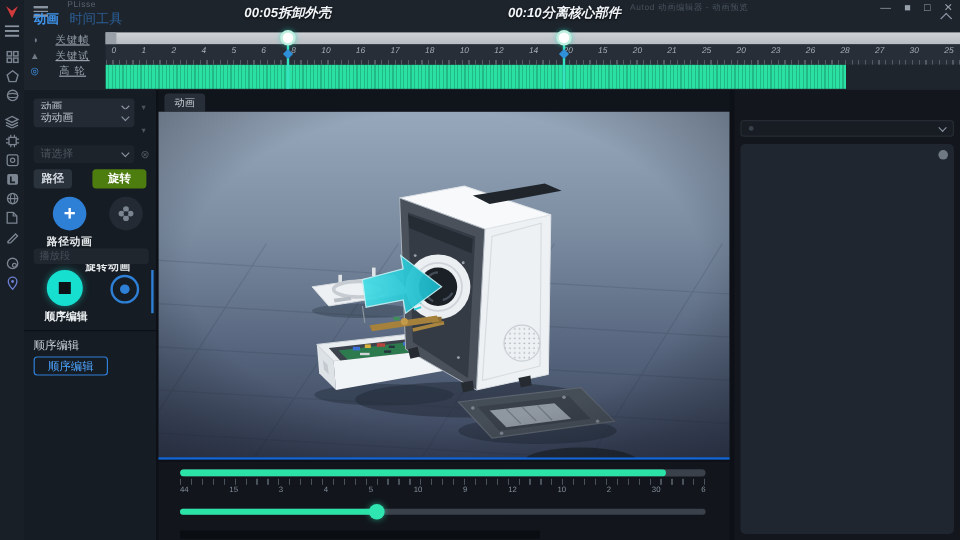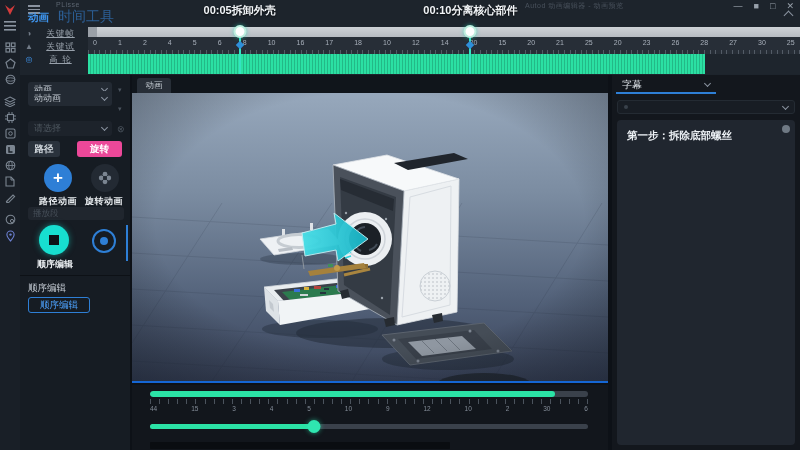--- a/index.html
+++ b/index.html
@@ -18,26 +18,26 @@
   .timeline { position:absolute; left:20px; top:0; width:780px; height:75px; background:#1d242c; }
   .hamb { position:absolute; left:8px; top:3px; width:12px; }
   .hamb i { display:block; height:1.5px; background:#8a93a0; margin:2px 0; }
   .menu-faint { position:absolute; top:1px; font-size:7px; color:#5b6470; letter-spacing:.5px; }
   .mf-left { left:36px; }
   .mf-center { left:505px; opacity:.7; }
   .win-controls { position:absolute; right:6px; top:1px; display:flex; gap:11px; font-size:9px; color:#98a1ab; }
   .win-controls span { cursor:default; line-height:10px; }
   .tl-tabs { position:absolute; left:8px; top:8px; display:flex; gap:9px; align-items:baseline; }
   .tl-tab-active { color:#3f96f0; font-weight:bold; font-size:10.5px; }
-  .tl-tab { color:#2c5f96; font-size:14px; }
+  .tl-tab { color:#2c5f96; font-size:11px; }
   .trows { position:absolute; left:0; top:27px; width:68px; }
   .trow { position:relative; height:13px; display:flex; align-items:center; }
   .trow .ticon { width:18px; text-align:center; font-size:8px; }
   .trow .tlabel { flex:1; text-align:center; padding-right:5px; font-size:8.5px; color:#98a1ab; letter-spacing:1px;text-decoration:underline; }
-  .ruler-zone { position:absolute; left:68px; top:0; right:0; height:56px; }
+  .ruler-zone { position:absolute; left:68px; top:0; right:0; height:56px;font-style:italic; }
   .grip-strip { position:absolute; left:0; right:0; top:27px; height:10px; background:linear-gradient(#ced2d6,#b7bcc2); }
   .grip-strip::before { content:""; position:absolute; left:0; top:0; width:9px; height:10px; background:#9aa0a7; }
   .num-row { position:absolute; left:0; right:0; top:37px; height:17px; background:#272e37; display:flex; justify-content:space-between; align-items:flex-start; padding:2px 5px 0 5px; }
   .num-row span { font-size:7px; color:#a7afba; }
   .tick-strip { position:absolute; left:0; right:0; top:50px; height:4px; background:repeating-linear-gradient(90deg,#5a636e 0 1px,transparent 1px 5.6px); opacity:.85; }
   .kf-zone { position:absolute; left:0; right:0; top:54px; height:20px; background:#1e252d; }
   .kf-fill { height:100%; background:repeating-linear-gradient(90deg,#2be0a3 0 2px,#23b987 2px 3px); }
   .marker { position:absolute; top:0; width:0; height:75px; }
   .mline { position:absolute; left:-1px; top:31px; width:2px; height:43px; background:#35e3c2; }
   .mcircle { position:absolute; left:0; top:25px; width:13px; height:13px; border-radius:50%; background:#ffffff; border:2px solid #bdeede; transform:translateX(-50%); box-shadow:0 0 4px rgba(40,220,190,.6); }
@@ -47,26 +47,26 @@
   
   .lpanel { position:absolute; left:20px; top:75px; width:110px; height:375px; background:#161c23; }
   .dd { position:absolute; left:8px; width:84px; height:15px; background:#232a33; border-radius:3px; display:flex; align-items:center; padding:0 14px 0 6px; font-size:9px; color:#c3cad2; }
   .dd .chev { position:absolute; right:5px; }
   .chev { width:5px; height:5px; border-right:1.3px solid #8a93a0; border-bottom:1.3px solid #8a93a0; transform:rotate(45deg); margin-top:-2px; }
   .dd-extra { position:absolute; left:98px; font-size:7px; color:#4c555f; }
   .dd-disabled { color:#4d565f; background:#1d232b; }
   .clear-x { position:absolute; left:97px; top:49px; font-size:9px; color:#4c555f; }
   .tbtn { position:absolute; top:66px; height:16px; border-radius:3px; font-size:9.5px; font-weight:bold; display:flex; align-items:center; justify-content:center; cursor:default; }
   .tbtn1 { left:8px; width:32px; background:#2a323c; color:#d3d9df; }
-  .tbtn2 { left:57px; width:45px; background:#ec4899; color:#ffffff; }
+  .tbtn2 { left:57px; width:45px; background:#4d7c0f; color:#ffffff; }
   .cbtn { position:absolute; top:89px; width:28px; height:28px; border-radius:50%; display:flex; align-items:center; justify-content:center; }
   .cbtn-plus { left:24px; background:#2e7fd6; color:#fff; font-size:17px; font-weight:bold; line-height:0; }
   .cbtn-rot { left:71px; background:#232a33; }
   .clabel { position:absolute; top:120px; width:56px; text-align:center; font-size:9px; font-weight:bold; color:#e8ecef; letter-spacing:.5px;font-family:Liberation Mono, monospace; }
-  .clabel1 { left:10px; } .clabel2 { left:56px; }
+  .clabel1 { left:10px; } .clabel2 { left:42px;margin-top:21px; }
   .dinput { position:absolute; top:132px; left:8px; width:96px; height:13px; background:#20262e; border-radius:3px; font-size:8.5px; color:#454e58; display:flex; align-items:center; padding-left:5px; }
   .mode-teal { position:absolute; left:19px; top:150px; width:30px; height:30px; border-radius:50%; background:#17dfd0; display:flex; align-items:center; justify-content:center; box-shadow:0 0 6px rgba(23,223,208,.5); }
   .mode-teal i { width:10px; height:10px; background:#0d1217; }
   .mode-ring { position:absolute; left:72px; top:154px; width:24px; height:24px; border-radius:50%; border:2.5px solid #2e7fd6; display:flex; align-items:center; justify-content:center; }
   .mode-ring i { width:8px; height:8px; border-radius:50%; background:#2e7fd6; }
   .mode-label { position:absolute; top:183px; left:8px; width:54px; text-align:center; font-size:9px; font-weight:bold; color:#e8ecef; }
   .vscroll { position:absolute; right:2px; top:150px; width:2px; height:36px; background:#2e7fd6; }
   .ldivider { position:absolute; top:200px; left:0; width:100%; height:1px; background:#0d1116; }
   .sec-title { position:absolute; top:207px; left:8px; font-size:9.5px; color:#c8cfd7; }
   .sec-btn { position:absolute; top:222px; left:8px; width:62px; height:16px; border:1px solid #2e7fd6; border-radius:3px; color:#4da3ff; font-size:9.5px; display:flex; align-items:center; justify-content:center; }
@@ -447,30 +447,25 @@
           <path d="M213 165 l6 -2"></path>
           <path d="M213 161 l6 -2"></path>
         </g>
 
       <path d="M170 140 L204 131 L202 120 L236 146 L206 168 L204 157 L173 163 Z" fill="url(#arrowg)" stroke="#bfeef2" stroke-width="1" opacity=".95"></path>
       <rect width="476" height="288" fill="url(#vg)"></rect>
     </svg>
   </div>
 
   <div class="rpanel">
-    <div class="rtab">
-      <span>字幕</span>
-      <span class="chev"></span>
-    </div>
     <div class="rdd">
       <span class="dot"></span>
       <span class="chev"></span>
     </div>
     <div class="rtext">
-      <div class="rtext-line">第一步：拆除底部螺丝</div>
       <div class="rscroll-dot"></div>
     </div>
   </div>
 
   <div class="bpanel">
     <div class="pbar">
       <div class="pfill" style="width: 92.5%;"></div>
     </div>
     <div class="bticks"></div>
     <div class="bnums">

